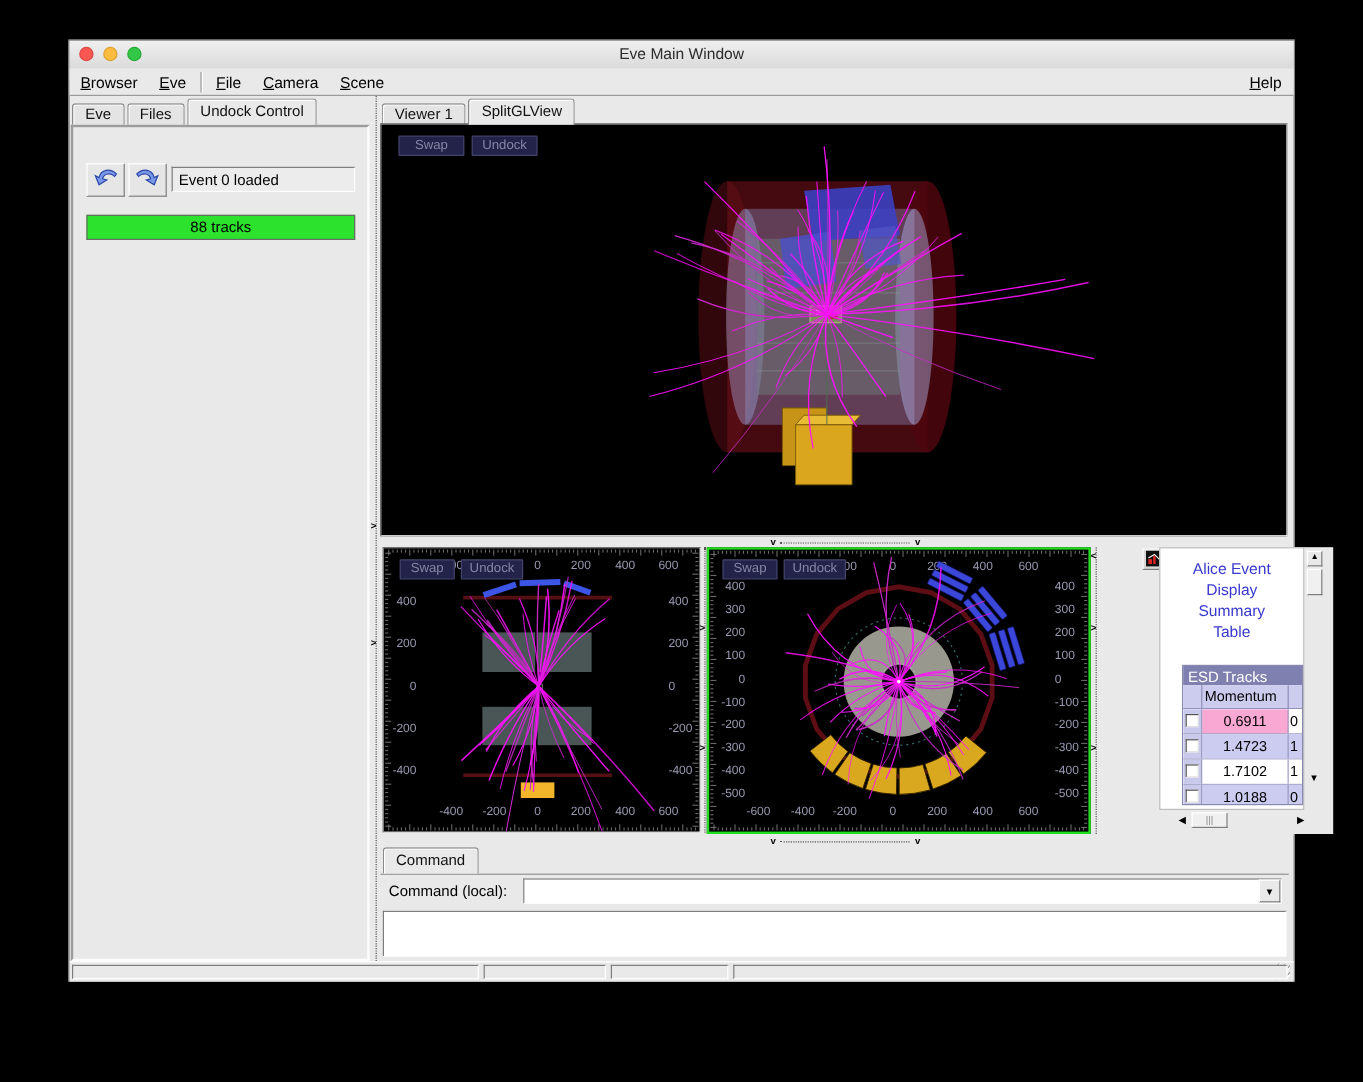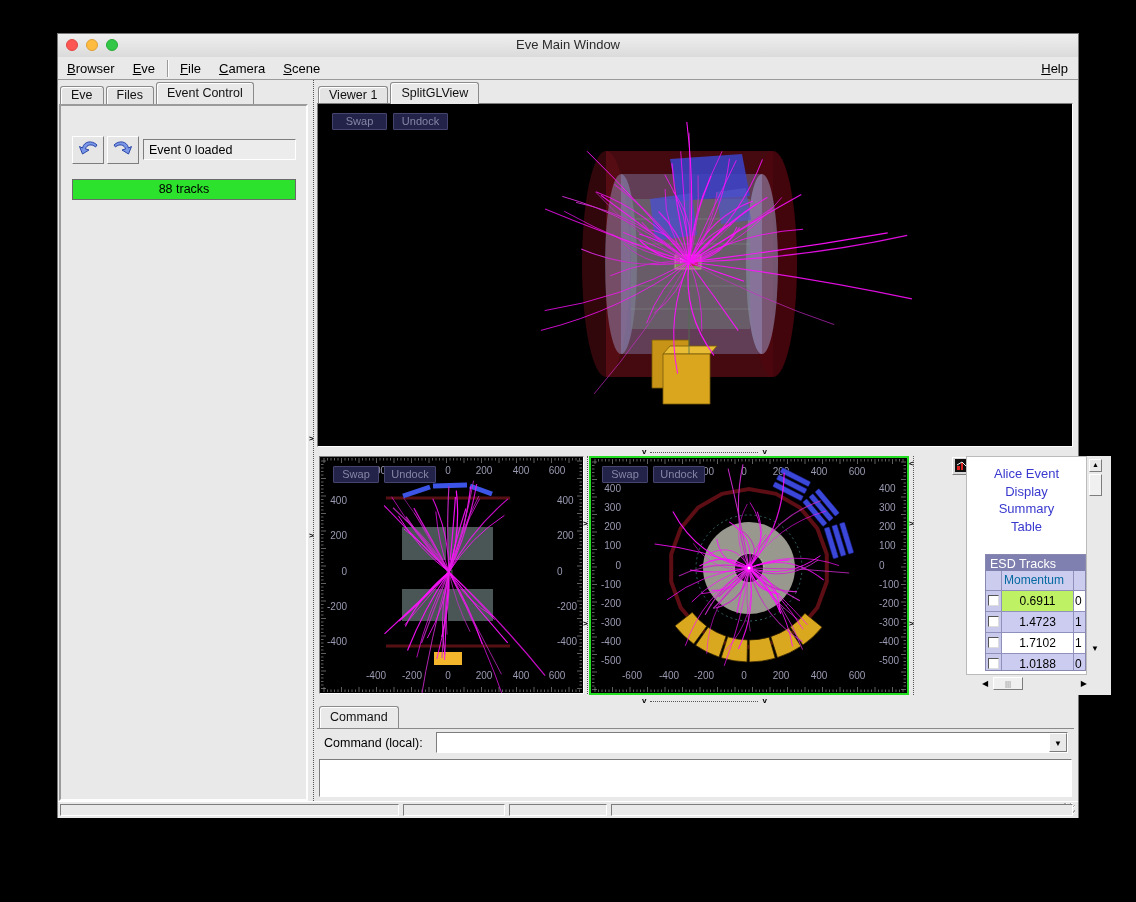--- a/index.html
+++ b/index.html
@@ -62,21 +62,21 @@
         <span class="menu-sep"></span>
         <span class="menu-item"><u>F</u>ile</span>
         <span class="menu-item"><u>C</u>amera</span>
         <span class="menu-item"><u>S</u>cene</span>
         <span class="menu-item menu-help"><u>H</u>elp</span>
       </div>
 
     <div class="tabbar" style="left:2px;top:46px;" id="side-tabs">
         <div class="tab">Eve</div>
         <div class="tab">Files</div>
-        <div class="tab active">Event Control</div>
+        <div class="tab active">Undock Control</div>
       </div>
 
     <div class="frame2" style="position:absolute;left:1px;top:70px;width:249px;height:697px;background:#e9e9e9;">
       <div style="position:absolute;left:11px;top:30px;display:flex;gap:3px;">
         <div class="raised" style="width:32px;height:28px;background:#e6e6e6;text-align:center;">
           <svg width="24" height="22" viewBox="0 0 24 22">
             <path d="M21 8 C16 3 8 4 6.5 11 L3.5 9.5 L6.5 17 L13 13 L9.5 12 C10.5 7.5 16 6.5 19.5 10 Z" fill="#7b97e8" stroke="#2a47a8" stroke-width="1"></path>
           </svg>
         </div>
         <div class="raised" style="width:32px;height:28px;background:#e6e6e6;text-align:center;">
@@ -1015,27 +1015,27 @@
           <div style="margin-top:8px;text-align:center;color:#3939cf;font-size:13px;line-height:17.5px;">
             <div>Alice Event</div>
             <div>Display</div>
             <div>Summary</div>
             <div>Table</div>
           </div>
           <div style="position:absolute;left:18px;top:97px;width:101px;border:1px solid #8888b0;">
             <div style="background:#8080b0;color:#fff;font-size:12.5px;height:16px;line-height:19px;padding-left:4px;">ESD Tracks</div>
             <div style="display:flex;height:20px;background:#ccccee;border-bottom:1px solid #9090bc;font-size:12px;">
               <div class="esd-cell" style="width:16px;"></div>
-              <div class="esd-cell" style="width:72px;color:#0369a1;line-height:19px;padding-left:2px;">Momentum</div>
+              <div class="esd-cell" style="width:72px;color:#000000;line-height:19px;padding-left:2px;">Momentum</div>
               <div class="esd-cell" style="flex:1;border-right:none;"></div>
             </div>
             <div id="esd-rows" style="height:79px;overflow:hidden;background:#fff;">
                 <div class="esd-row" style="display: flex; height: 21px; border-bottom: 1px solid rgb(144, 144, 188); font-size: 12px;">
                   <div class="esd-cell" style="width: 16px; background: rgb(201, 201, 236); text-align: center; padding-top: 4px;"><span class="cb"></span></div>
-                  <div class="esd-cell" style="width: 72px; background: #bef264; text-align: center; line-height: 20px; color: rgb(0, 0, 0); border-right: 1px solid rgb(144, 144, 188);">0.6911</div>
+                  <div class="esd-cell" style="width: 72px; background: #f9a8d4; text-align: center; line-height: 20px; color: rgb(0, 0, 0); border-right: 1px solid rgb(144, 144, 188);">0.6911</div>
                   <div class="esd-cell" style="flex: 1 1 0%; background: rgb(255, 255, 255); line-height: 20px; color: rgb(0, 0, 0); border-right: none; padding-left: 1px;">0</div>
                 </div>
                 <div class="esd-row" style="display: flex; height: 21px; border-bottom: 1px solid rgb(144, 144, 188); font-size: 12px;">
                   <div class="esd-cell" style="width: 16px; background: rgb(201, 201, 236); text-align: center; padding-top: 4px;"><span class="cb"></span></div>
                   <div class="esd-cell" style="width: 72px; background: rgb(204, 204, 240); text-align: center; line-height: 20px; color: rgb(0, 0, 0); border-right: 1px solid rgb(144, 144, 188);">1.4723</div>
                   <div class="esd-cell" style="flex: 1 1 0%; background: rgb(204, 204, 240); line-height: 20px; color: rgb(0, 0, 0); border-right: none; padding-left: 1px;">1</div>
                 </div>
                 <div class="esd-row" style="display: flex; height: 21px; border-bottom: 1px solid rgb(144, 144, 188); font-size: 12px;">
                   <div class="esd-cell" style="width: 16px; background: rgb(201, 201, 236); text-align: center; padding-top: 4px;"><span class="cb"></span></div>
                   <div class="esd-cell" style="width: 72px; background: rgb(255, 255, 255); text-align: center; line-height: 20px; color: rgb(0, 0, 0); border-right: 1px solid rgb(144, 144, 188);">1.7102</div>

